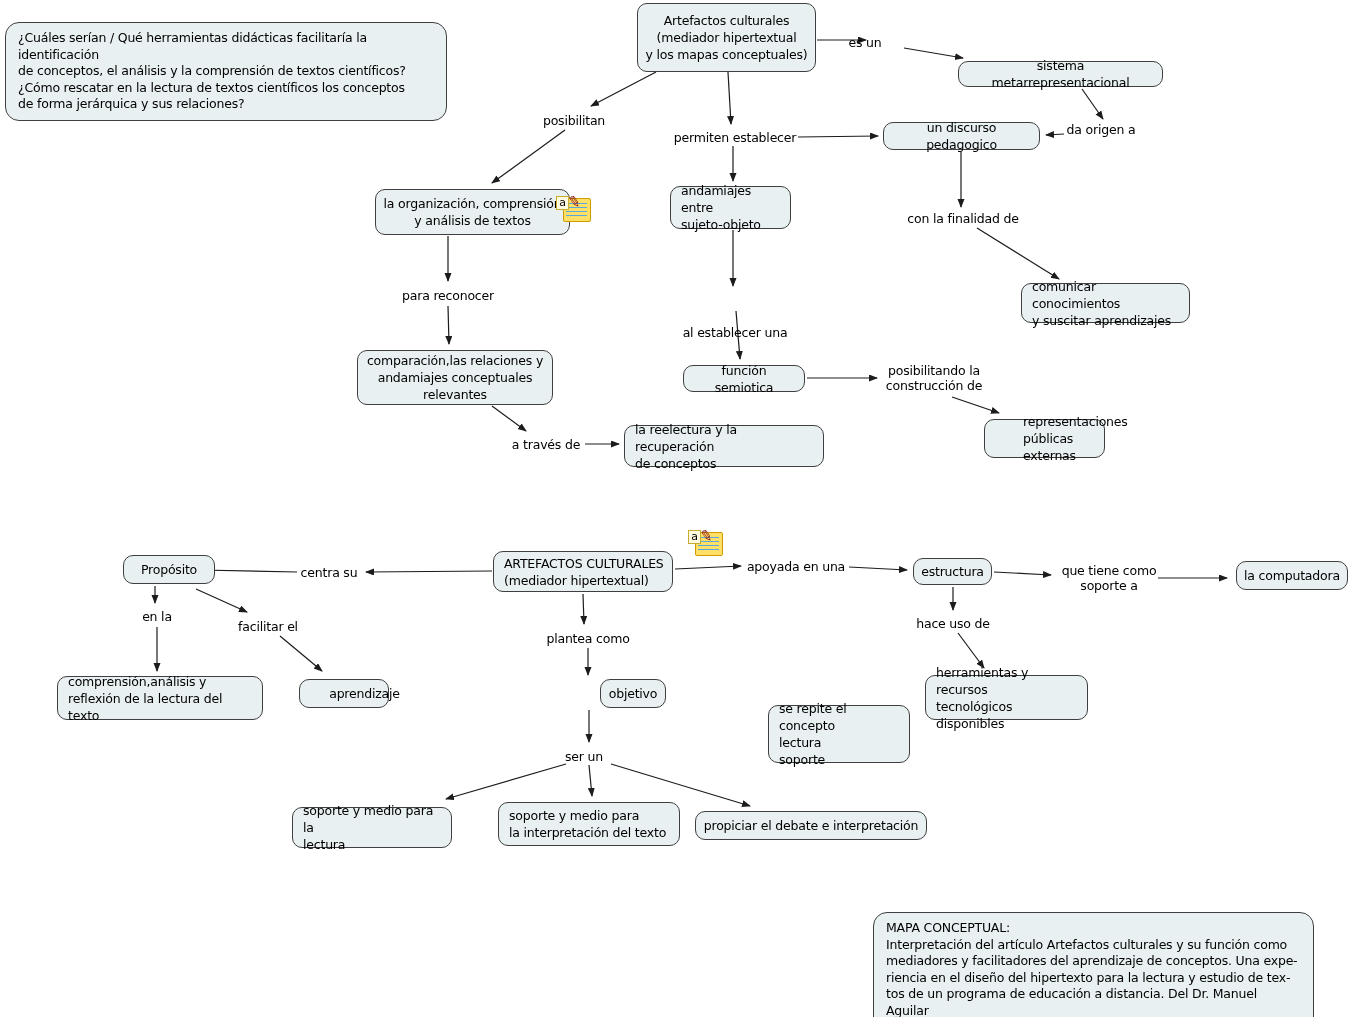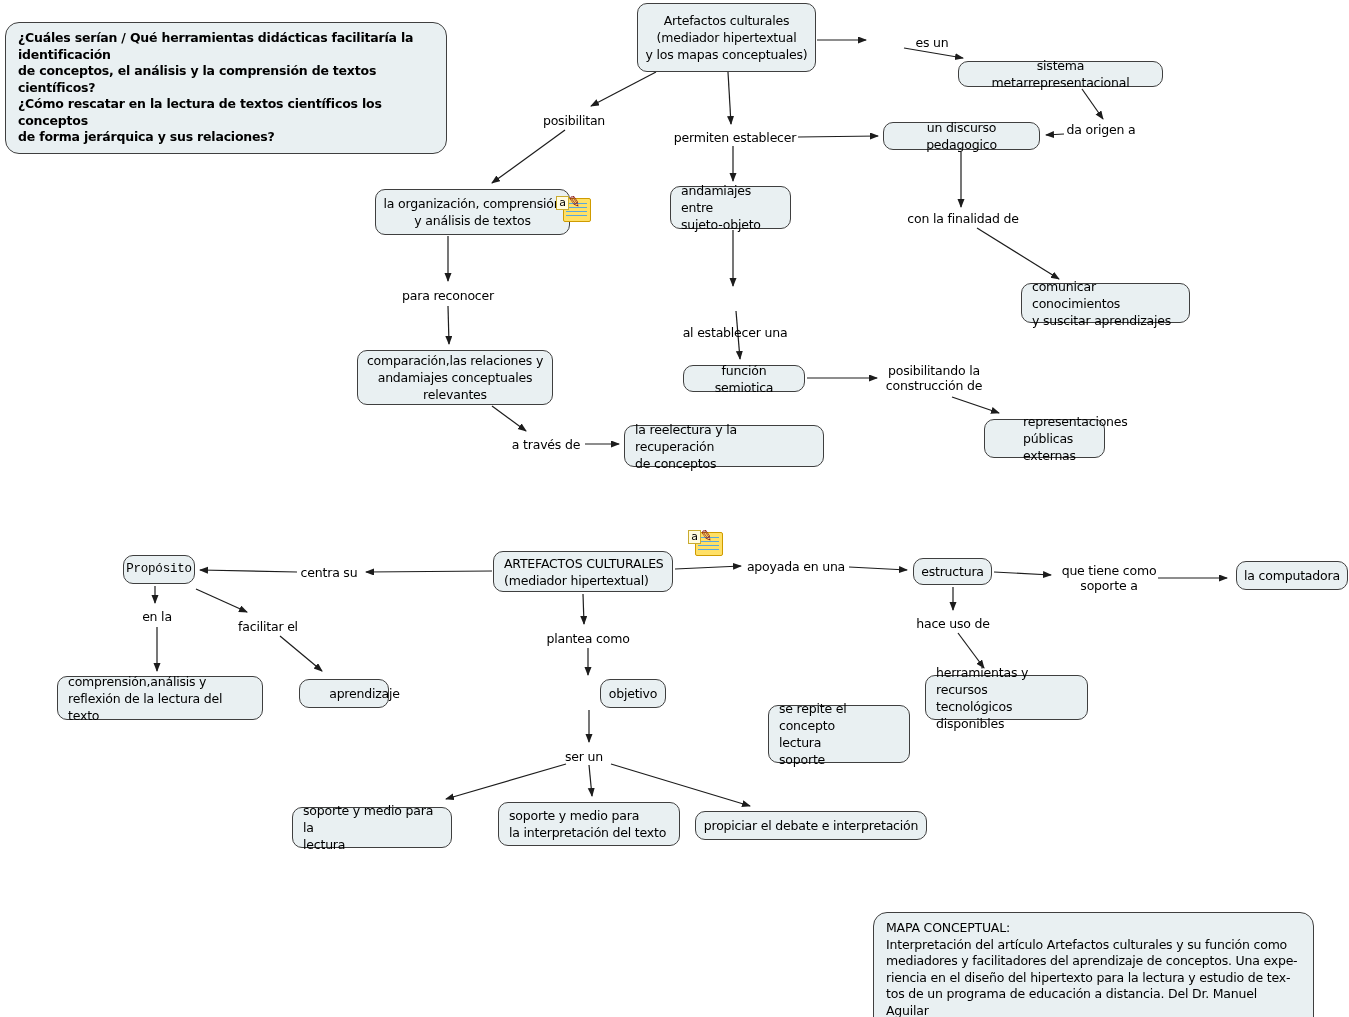--- a/index.html
+++ b/index.html
@@ -87,21 +87,21 @@
       <line x1="849" y1="567" x2="907" y2="570" stroke="#1c1c1c" stroke-width="1.2" marker-end="url(#ah)"></line>
       <line x1="994" y1="572" x2="1051" y2="575" stroke="#1c1c1c" stroke-width="1.2" marker-end="url(#ah)"></line>
       <line x1="1158" y1="578" x2="1227" y2="578" stroke="#1c1c1c" stroke-width="1.2" marker-end="url(#ah)"></line>
       <line x1="953" y1="587" x2="953" y2="610" stroke="#1c1c1c" stroke-width="1.2" marker-end="url(#ah)"></line>
       <line x1="958" y1="633" x2="984" y2="668" stroke="#1c1c1c" stroke-width="1.2" marker-end="url(#ah)"></line>
       <line x1="589" y1="710" x2="589" y2="742" stroke="#1c1c1c" stroke-width="1.2" marker-end="url(#ah)"></line>
       <line x1="566" y1="764" x2="446" y2="799" stroke="#1c1c1c" stroke-width="1.2" marker-end="url(#ah)"></line>
       <line x1="589" y1="765" x2="592" y2="796" stroke="#1c1c1c" stroke-width="1.2" marker-end="url(#ah)"></line>
       <line x1="611" y1="764" x2="750" y2="806" stroke="#1c1c1c" stroke-width="1.2" marker-end="url(#ah)"></line>
     </svg>
-  <div class="note" style="left: 5px; top: 22px; width: 442px; min-height: 73px; font-weight: bold;">¿Cuáles serían / Qué herramientas didácticas facilitaría la identificación
+  <div class="note" style="left: 5px; top: 22px; width: 442px; min-height: 73px;">¿Cuáles serían / Qué herramientas didácticas facilitaría la identificación
  de conceptos, el análisis  y la comprensión de textos científicos?
 ¿Cómo rescatar en la lectura de textos científicos los conceptos
 de forma jerárquica y sus relaciones?</div>
   <div class="note" style="left: 873px; top: 912px; width: 441px; min-height: 98px;">MAPA CONCEPTUAL:
 Interpretación  del artículo Artefactos culturales y su función como
 mediadores y facilitadores del aprendizaje de conceptos. Una expe-
 riencia en el diseño del hipertexto para  la lectura y estudio de tex-
 tos de un programa de  educación a distancia. Del Dr. Manuel Aguilar
 Tamayo.</div>
 <div class="concept" style="left: 637px; top: 3px; width: 179px; height: 69px;">Artefactos culturales
@@ -116,40 +116,40 @@
     <div class="concept" style="left: 357px; top: 350px; width: 196px; height: 55px;">comparación,las  relaciones y
 andamiajes conceptuales
 relevantes</div>
     <div class="concept left" style="left: 1021px; top: 283px; width: 169px; height: 40px;">comunicar conocimientos
 y suscitar aprendizajes</div>
     <div class="concept" style="left: 683px; top: 365px; width: 122px; height: 27px;">función semiotica</div>
     <div class="concept left" style="left: 984px; top: 419px; width: 121px; height: 39px; padding-left: 38px;">representaciones
 públicas externas</div>
     <div class="concept left" style="left: 624px; top: 425px; width: 200px; height: 42px;">la reelectura y la recuperación
 de conceptos</div>
-    <div class="concept" style="left: 123px; top: 555px; width: 72px; height: 29px; font-family: Liberation Mono, monospace;">Propósito</div>
+    <div class="concept" style="left: 123px; top: 555px; width: 92px; height: 29px;">Propósito</div>
     <div class="concept left" style="left: 493px; top: 551px; width: 180px; height: 41px;">ARTEFACTOS CULTURALES
 (mediador hipertextual)</div>
     <div class="concept" style="left: 913px; top: 558px; width: 79px; height: 27px;">estructura</div>
     <div class="concept" style="left: 1236px; top: 561px; width: 112px; height: 29px;">la computadora</div>
     <div class="concept left" style="left: 57px; top: 676px; width: 206px; height: 44px;">comprensión,análisis y
 reflexión de la lectura del texto</div>
     <div class="concept" style="left: 299px; top: 679px; width: 90px; height: 29px; padding-left: 48px;">aprendizaje</div>
     <div class="concept" style="left: 556px; top: 679px; width: 66px; height: 29px; margin-left: 44px;">objetivo</div>
     <div class="concept left" style="left: 768px; top: 705px; width: 142px; height: 58px;">se repite el concepto
 lectura
 soporte</div>
     <div class="concept left" style="left: 925px; top: 675px; width: 163px; height: 45px;">herramientas y recursos
 tecnológicos disponibles</div>
     <div class="concept left" style="left: 292px; top: 807px; width: 160px; height: 41px;">soporte y medio para la
 lectura</div>
     <div class="concept left" style="left: 498px; top: 802px; width: 182px; height: 44px;">soporte y medio para
 la interpretación del texto</div>
     <div class="concept" style="left: 695px; top: 811px; width: 232px; height: 29px;">propiciar el debate e interpretación</div>
-    <div class="link-label" style="left: 932px; top: 42px;">es un</div>
+    <div class="link-label" style="left: 865px; top: 42px;">es un</div>
     <div class="link-label" style="left: 1101px; top: 129px;">da origen a</div>
     <div class="link-label" style="left: 574px; top: 120px;">posibilitan</div>
     <div class="link-label" style="left: 735px; top: 137px;">permiten establecer</div>
     <div class="link-label" style="left: 963px; top: 218px;">con la finalidad de</div>
     <div class="link-label" style="left: 448px; top: 295px;">para reconocer</div>
     <div class="link-label" style="left: 735px; top: 301px; margin-top: 31px;">al establecer una</div>
     <div class="link-label" style="left: 934px; top: 378px;">posibilitando la
 construcción de</div>
     <div class="link-label" style="left: 546px; top: 444px;">a través de</div>
     <div class="link-label" style="left: 329px; top: 572px;">centra su</div>

